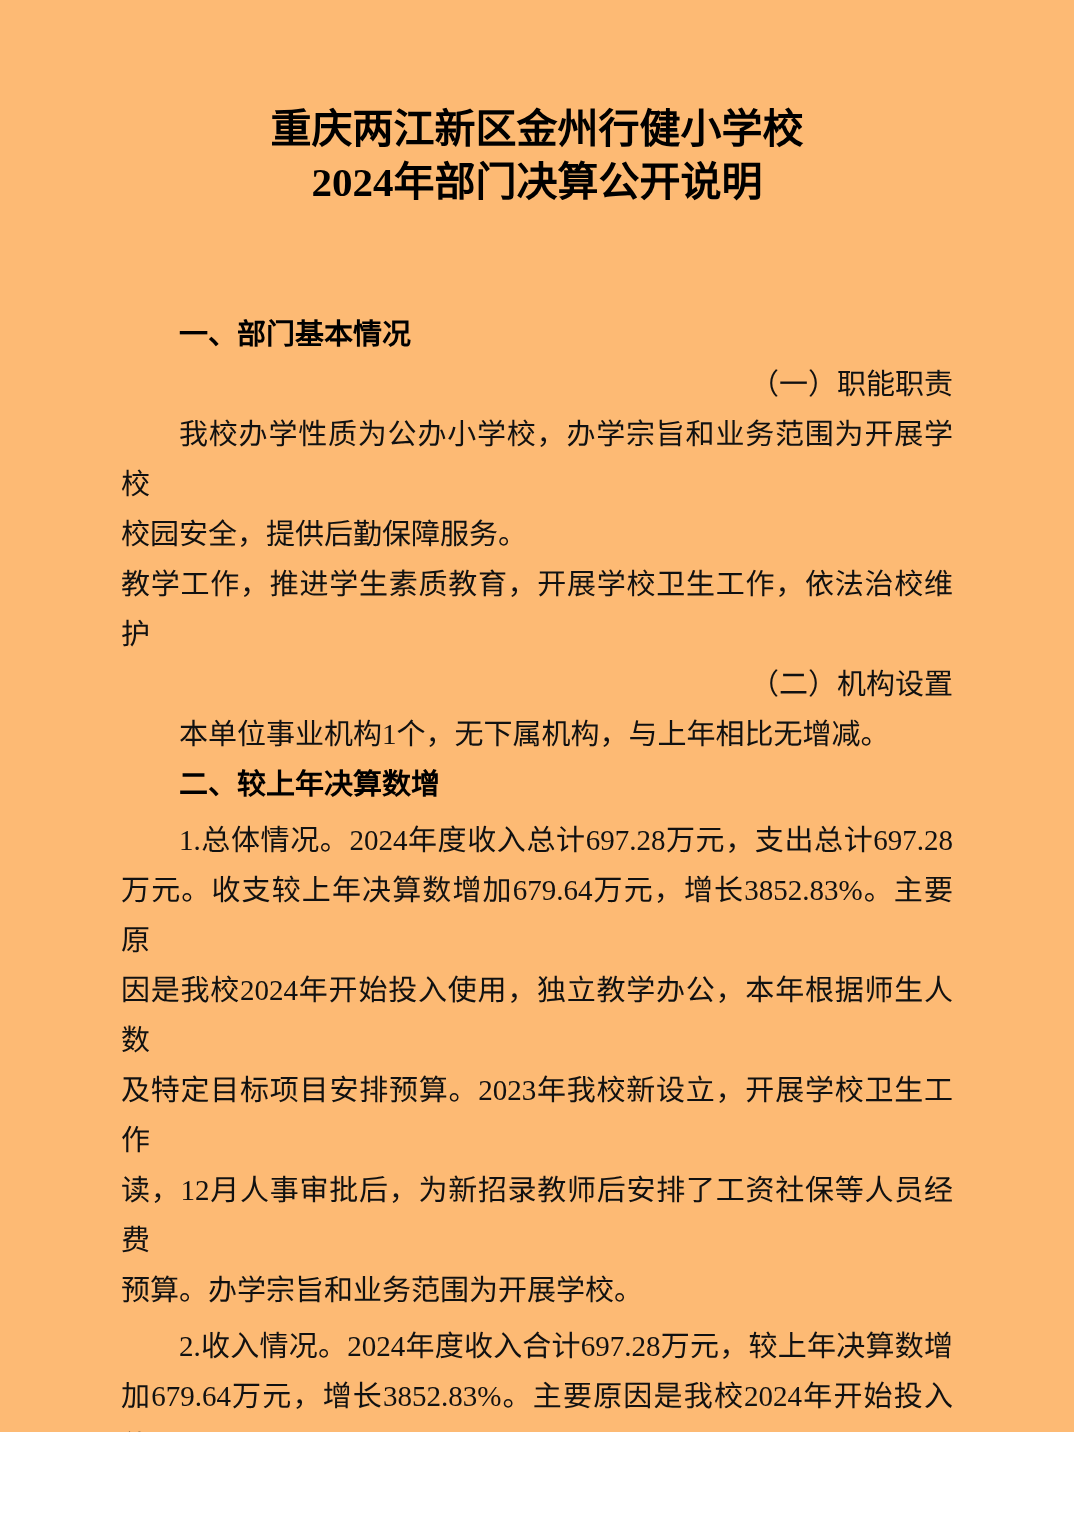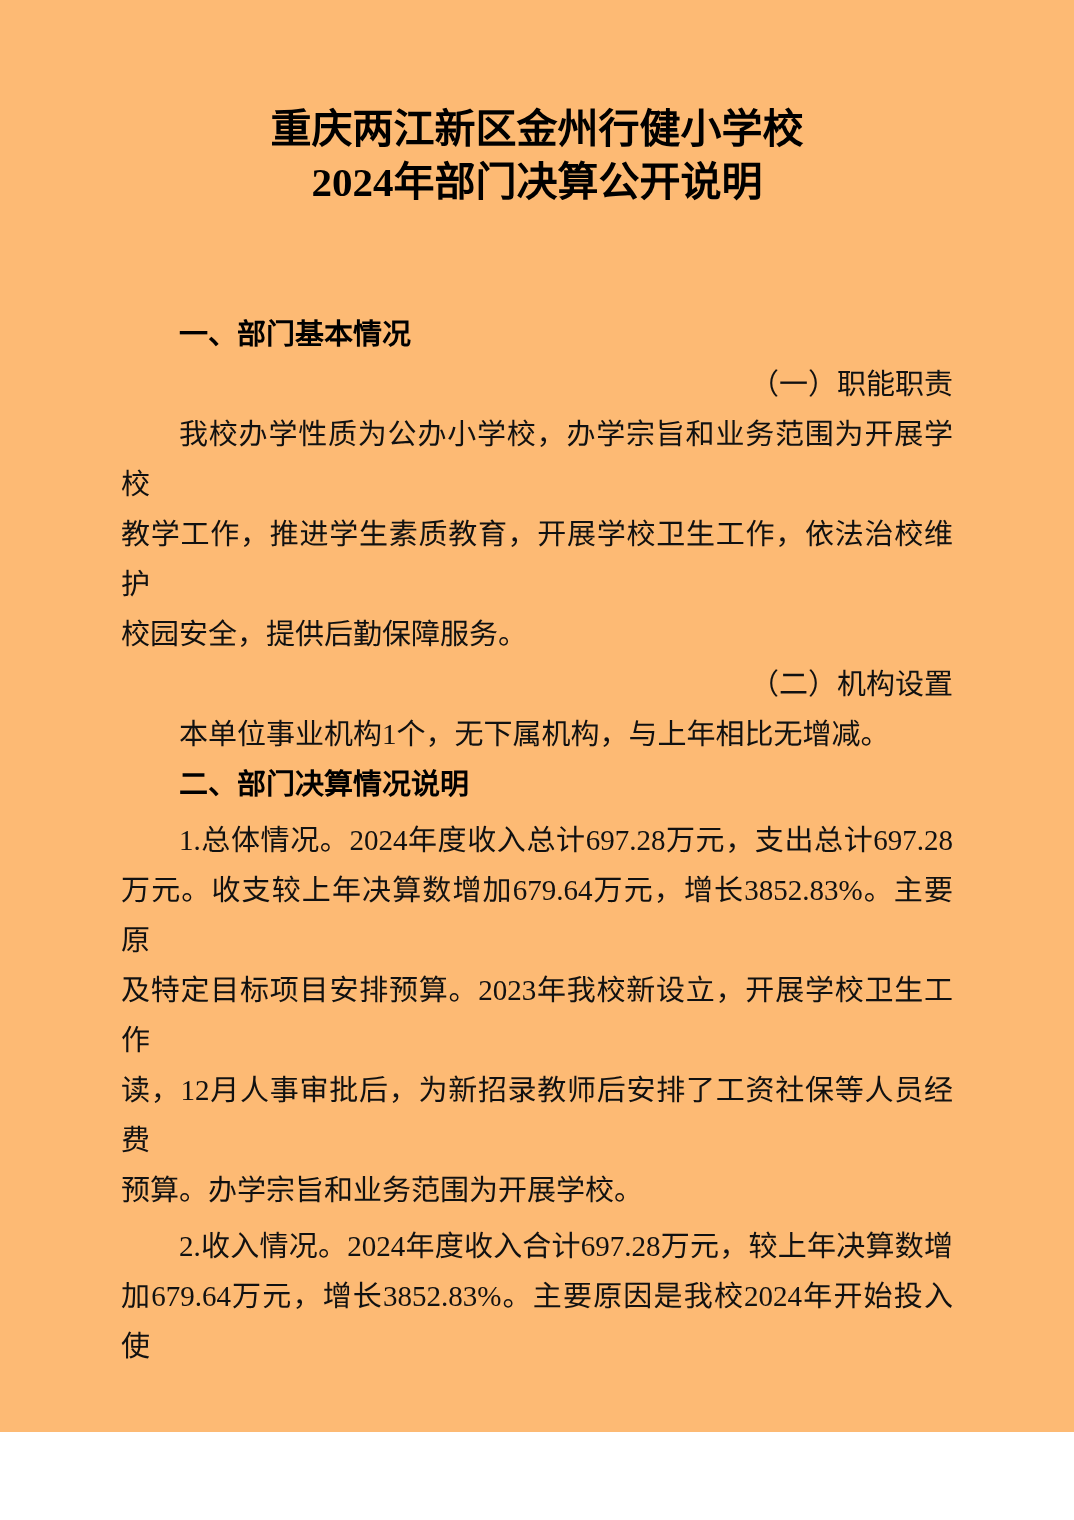--- a/index.html
+++ b/index.html
@@ -93,36 +93,37 @@
   </h1>
 
   <div class="doc-body">
 
     <div class="line heading-bold ind">一、部门基本情况</div>
 
     <div class="line heading-kai ind">（一）职能职责</div>
 
     <div class="para">
       <div class="line just ind">我校办学性质为公办小学校，办学宗旨和业务范围为开展学校</div>
+      <div class="line end">校园安全，提供后勤保障服务。</div>
       <div class="line just">教学工作，推进学生素质教育，开展学校卫生工作，依法治校维护</div>
-      <div class="line end">校园安全，提供后勤保障服务。</div>
     </div>
 
     <div class="line heading-kai ind">（二）机构设置</div>
 
     <div class="para">
       <div class="line end ind">本单位事业机构1个，无下属机构，与上年相比无增减。</div>
     </div>
 
-    <div class="line heading-bold ind">二、部门决算情况说明</div>
+    <div class="line heading-bold ind">二、较上年决算数增</div>
 
 
     <div class="para para-num">
       <div class="line just ind">1.总体情况。2024年度收入总计697.28万元，支出总计697.28</div>
       <div class="line just">万元。收支较上年决算数增加679.64万元，增长3852.83%。主要原</div>
+      <div class="line just">因是我校2024年开始投入使用，独立教学办公，本年根据师生人数</div>
       <div class="line just">及特定目标项目安排预算。2023年我校新设立，开展学校卫生工作</div>
       <div class="line just">读，12月人事审批后，为新招录教师后安排了工资社保等人员经费</div>
       <div class="line end">预算。办学宗旨和业务范围为开展学校。</div>
     </div>
 
     <div class="para para-num">
       <div class="line just ind">2.收入情况。2024年度收入合计697.28万元，较上年决算数增</div>
       <div class="line just">加679.64万元，增长3852.83%。主要原因是我校2024年开始投入使</div>
 
     </div>

